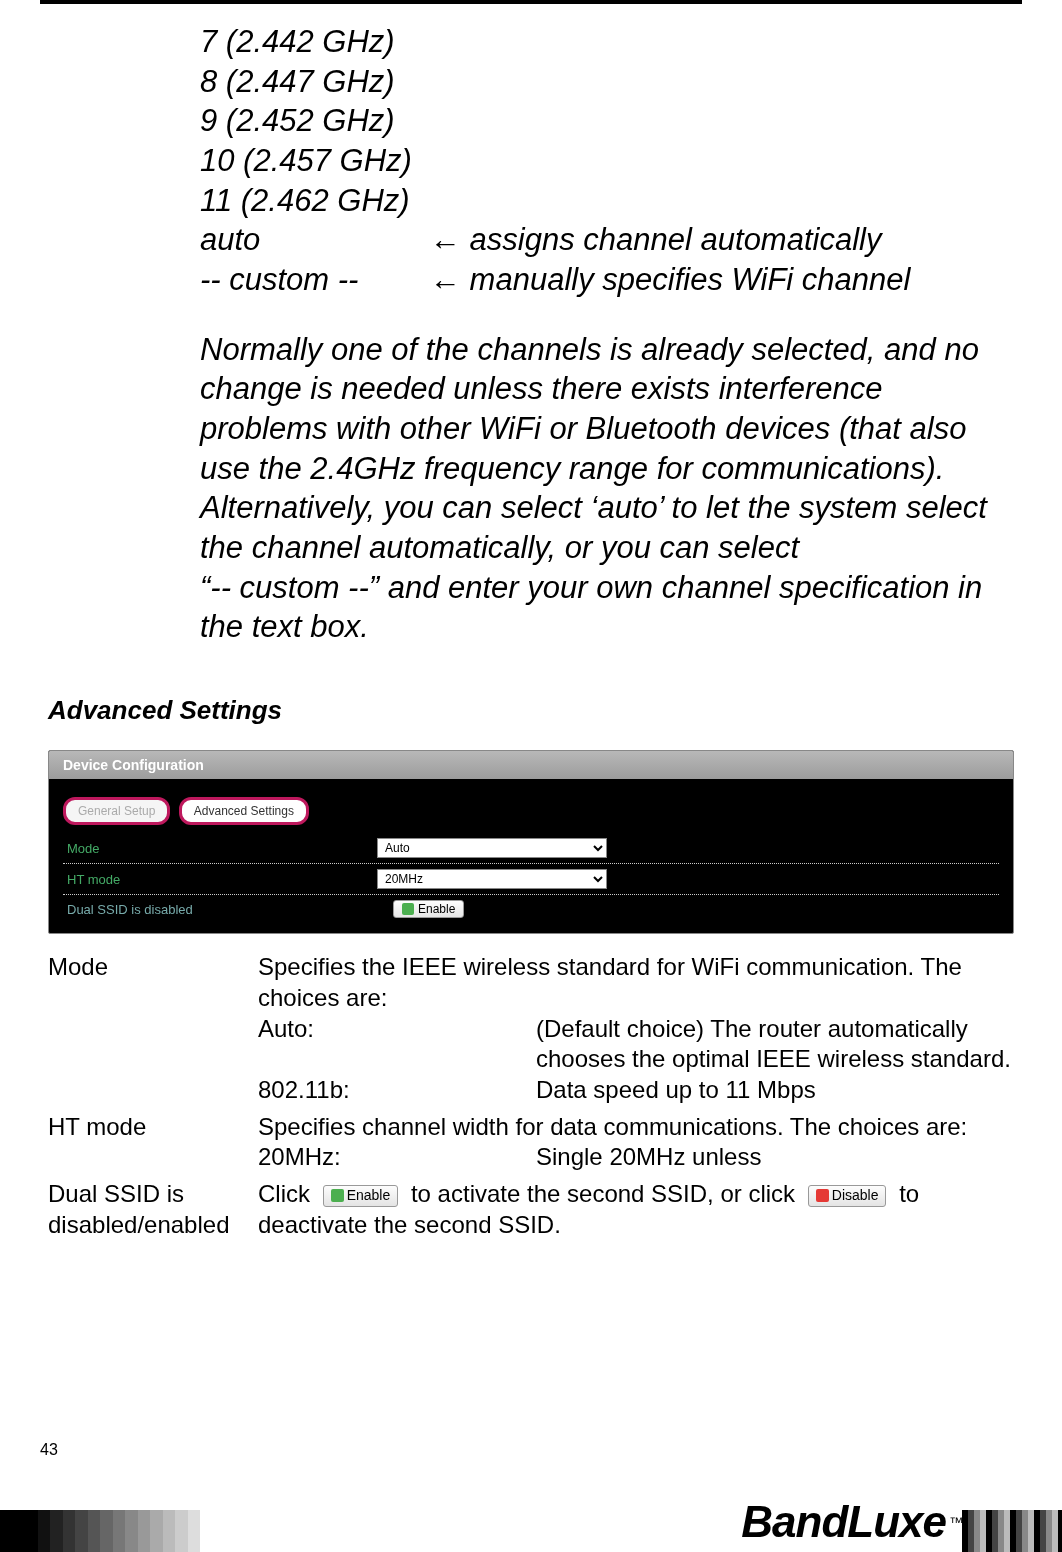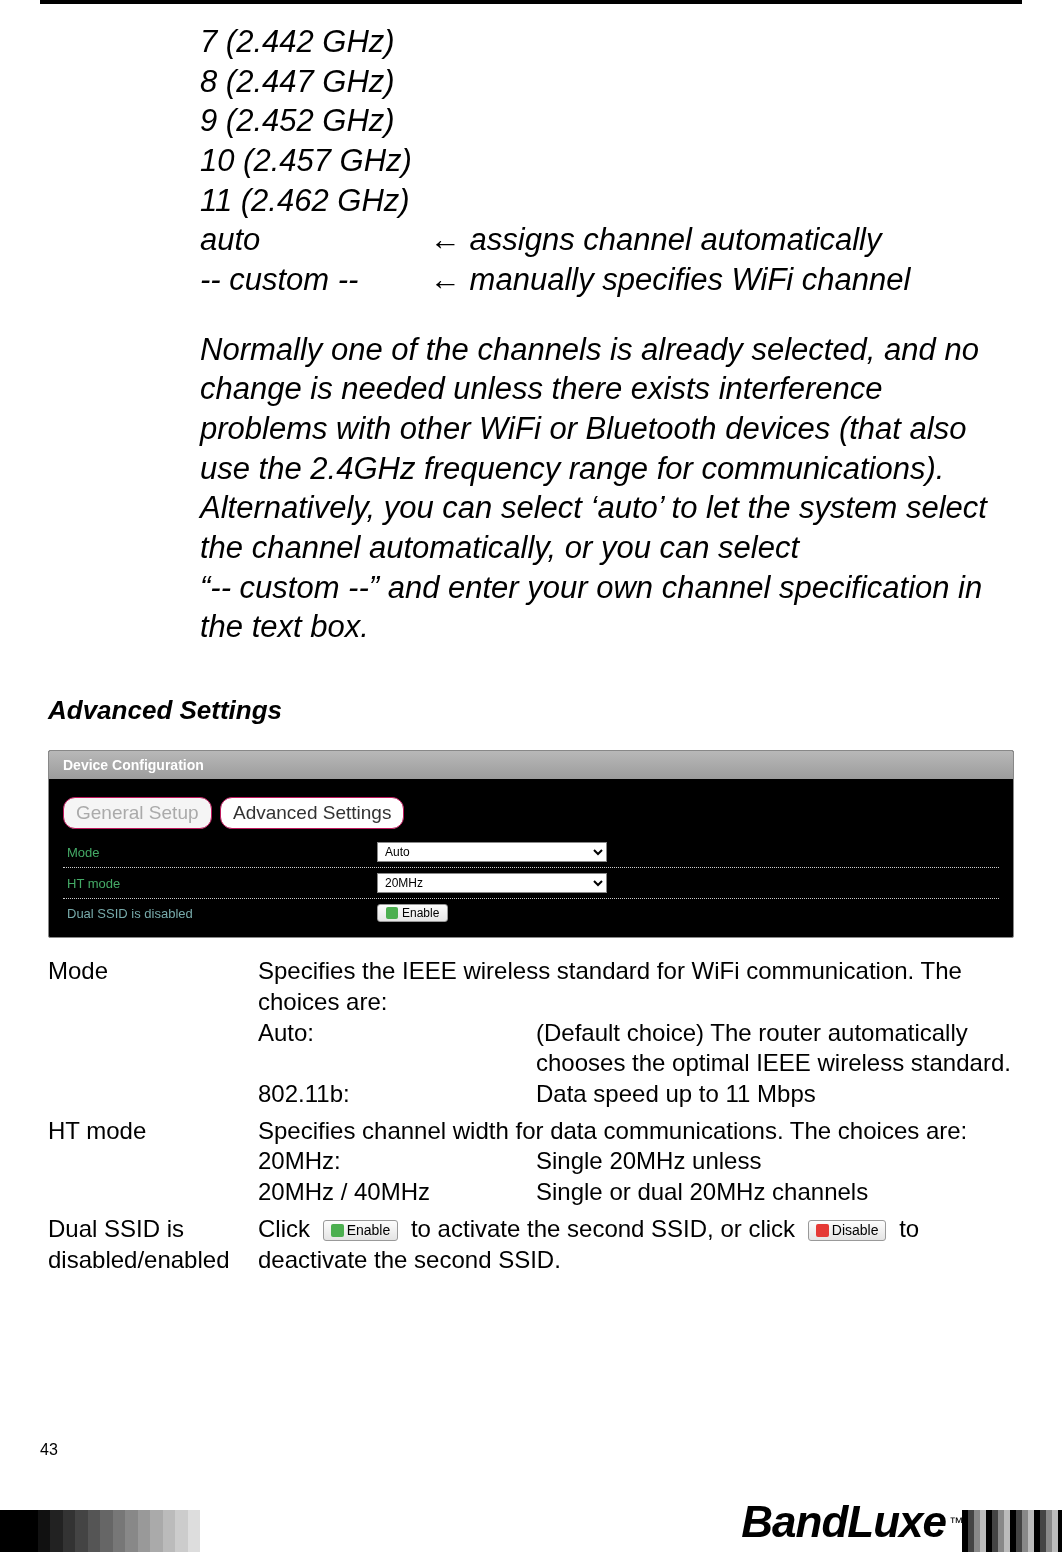--- a/index.html
+++ b/index.html
@@ -9,25 +9,25 @@
   .content-block { margin-left: 200px; margin-right: 60px; font-size: 31px; line-height: 1.28; font-style: italic; }
   .ch-row { display: flex; }
   .ch-left { width: 230px; }
   .ch-right { flex: 1; }
   .para { margin-top: 30px; }
   .section-heading { margin: 48px 0 24px 48px; font-size: 26px; font-weight: bold; font-style: italic; }
   .screenshot { margin: 0 48px 18px 48px; border: 1px solid #888; border-radius: 2px; background: #000000; overflow: hidden; }
   .ss-header { background: linear-gradient(#b8b8b8,#9c9c9c); color: #fff; font-size: 14px; font-weight: bold; padding: 6px 14px; }
   .ss-body { padding: 18px 14px 10px 14px; }
   .tabs { margin-bottom: 8px; }
-  .tab { display: inline-block; font-size: 19px; padding: 4px 12px; border: 1px solid #be185d; border-radius: 12px; background: #f5f5f5; margin-right: 4px; }
+  .tab { display: inline-block; font-size: 12px; padding: 4px 12px; border: 3px solid #be185d; border-radius: 12px; background: #f5f5f5; margin-right: 4px; }
   .tab.inactive { color: #aaa; }
   .tab.active { color: #333; background: #fff; }
   .ss-row { display: flex; align-items: center; border-bottom: 1px dotted #ccc; padding: 5px 4px; }
-  .ss-row:last-child { border-bottom: none; }
+  .ss-row:last-child { border-bottom: none; gap: 16px; }
   .ss-label { width: 310px; font-size: 13px; color: #4a6; }
   .ss-label.disabled { color: #7aa; }
   .ss-select { width: 230px; font-size: 12px; height: 20px; border: 1px solid #888; background: #fff; padding: 0 3px; }
   .ss-btn { display: inline-flex; align-items: center; gap: 4px; font-size: 12px; padding: 1px 8px; border: 1px solid #999; border-radius: 3px; background: linear-gradient(#fdfdfd,#e6e6e6); cursor: pointer; }
   .ss-btn .ico { width: 12px; height: 12px; border-radius: 2px; display: inline-block; }
   .ico-enable { background: #4caf50; position: relative; }
   .ico-disable { background: #e53935; position: relative; }
   .defs { margin: 8px 48px 0 48px; font-size: 24px; line-height: 1.28; }
   .def-row { display: flex; margin-bottom: 6px; }
   .def-term { width: 210px; }
@@ -122,24 +122,20 @@
   </div>
 
   <div class="def-row">
     <div class="def-term">HT mode</div>
     <div class="def-body">
       <div>Specifies channel width for data communications. The choices are:</div>
       <div class="sub-row">
         <div class="sub-left">20MHz:</div>
         <div class="sub-right">Single 20MHz unless</div>
       </div>
-      <div class="sub-row">
-        <div class="sub-left">20MHz / 40MHz</div>
-        <div class="sub-right">Single or dual 20MHz channels</div>
-      </div>
     </div>
   </div>
 
   <div class="def-row">
     <div class="def-term">Dual SSID is disabled/enabled</div>
     <div class="def-body">
       <span>Click </span>
       <span class="inline-btn">
         <span class="ico ico-enable"></span>
         <span>Enable</span>

